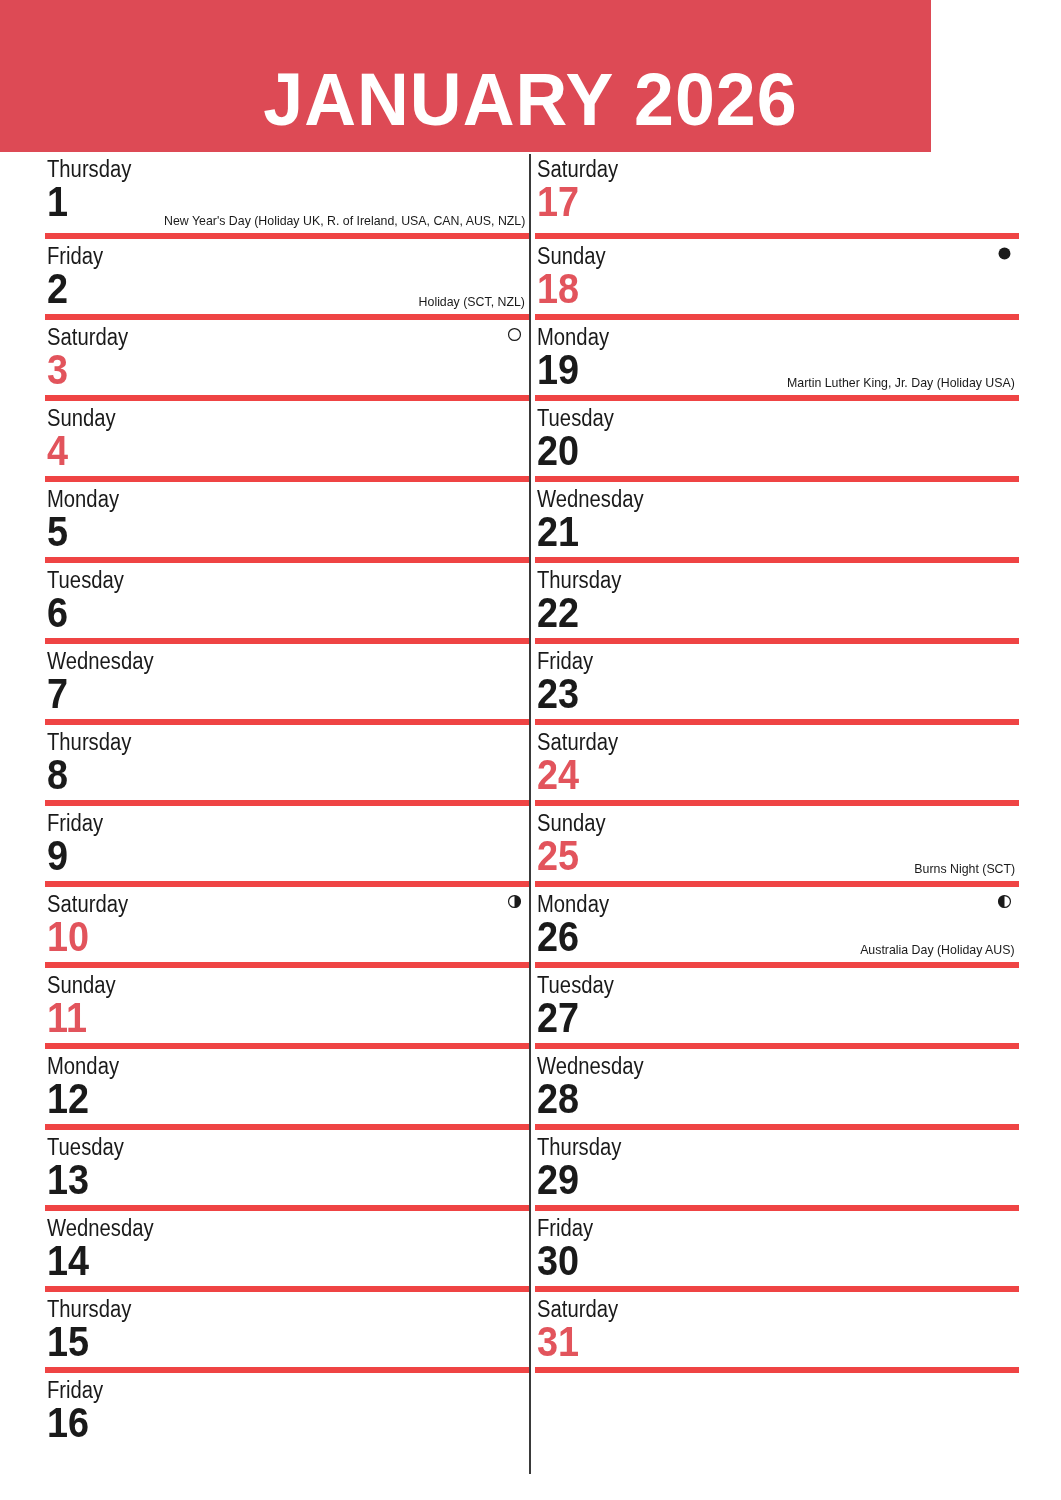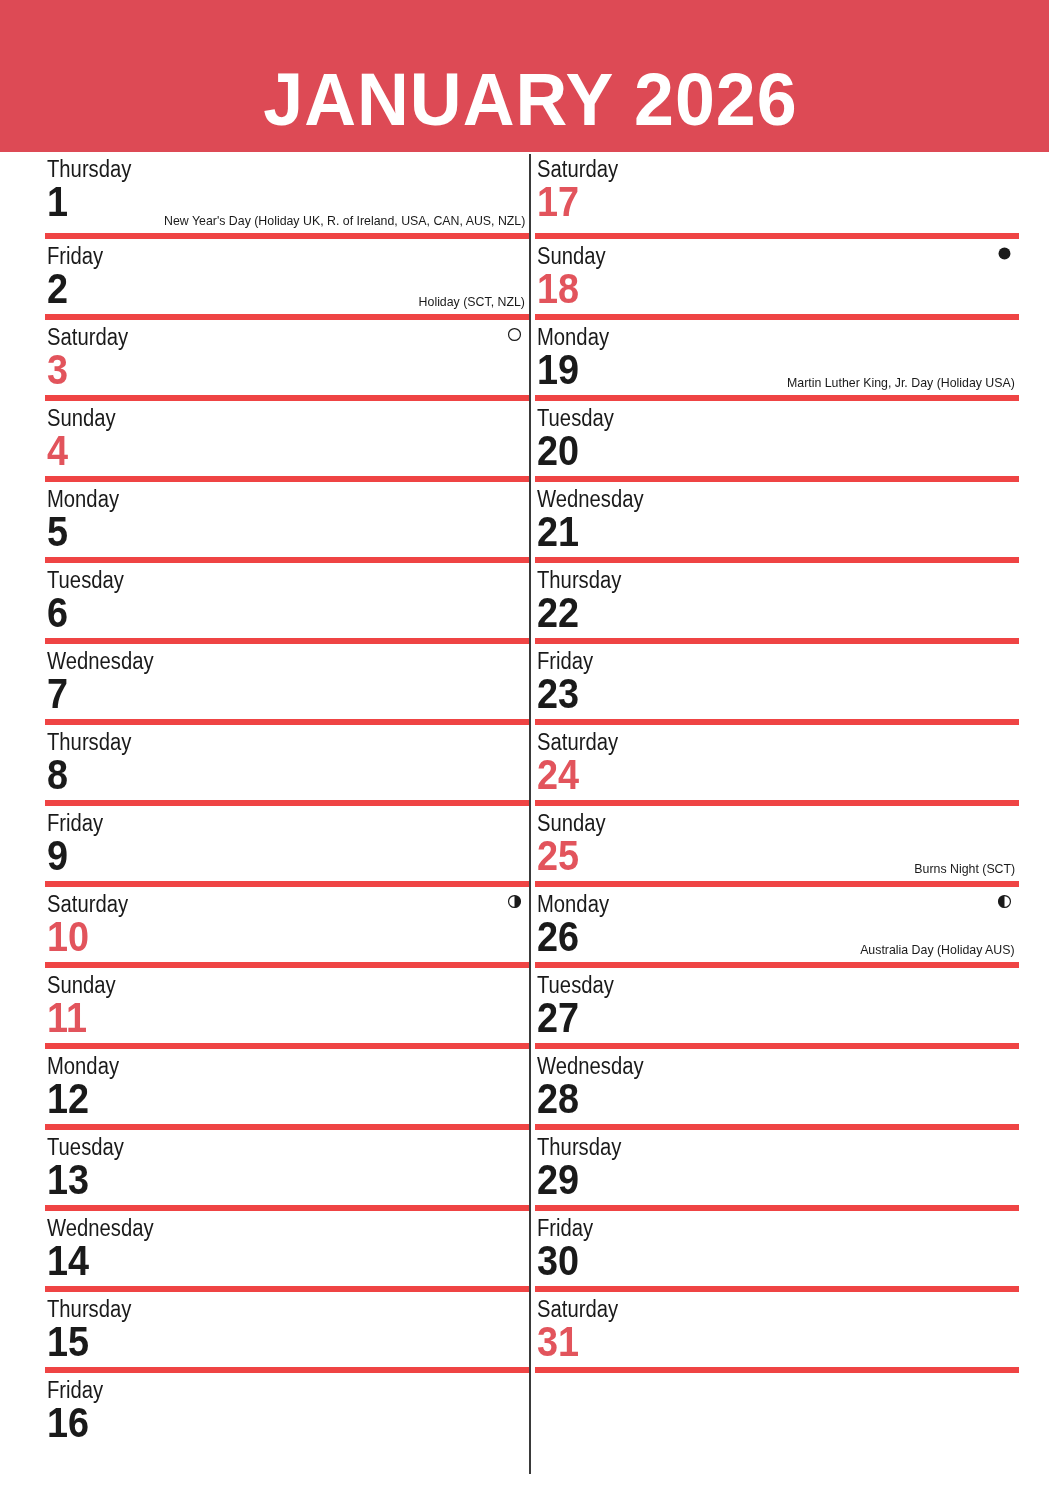--- a/index.html
+++ b/index.html
@@ -17,21 +17,21 @@
     position:relative;
     width:1061px;
     height:1500px;
     background:#ffffff;
   }
 
   
   .header {
     position:absolute;
     left:0; top:0;
-    width:1049px;
+    width:931px;
     height:152px;
     background:#dd4a55;
   }
   .header-title {
     position:absolute;
     left:0;
     top:60px;
     width:1061px;
     text-align:center;
     color:#ffffff;

